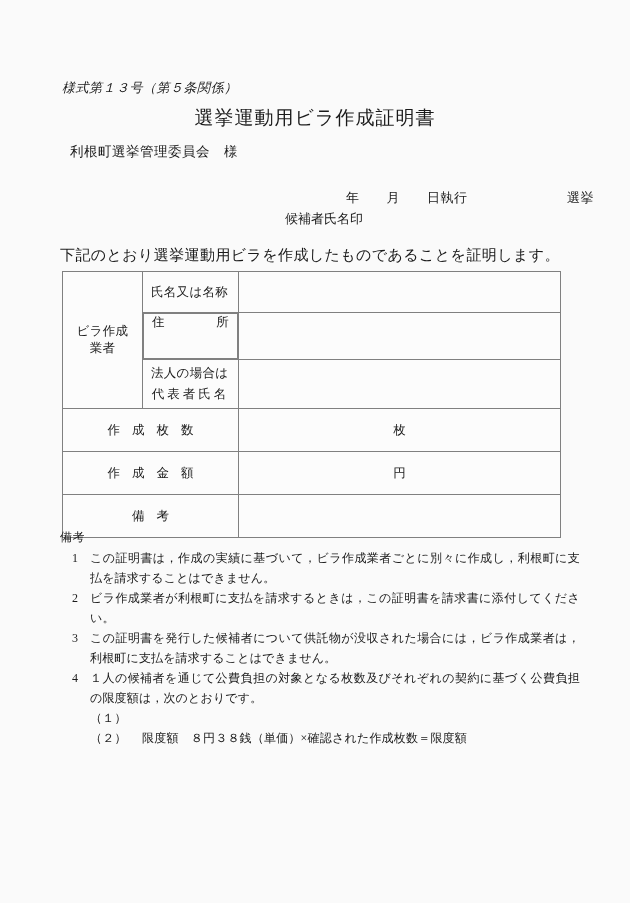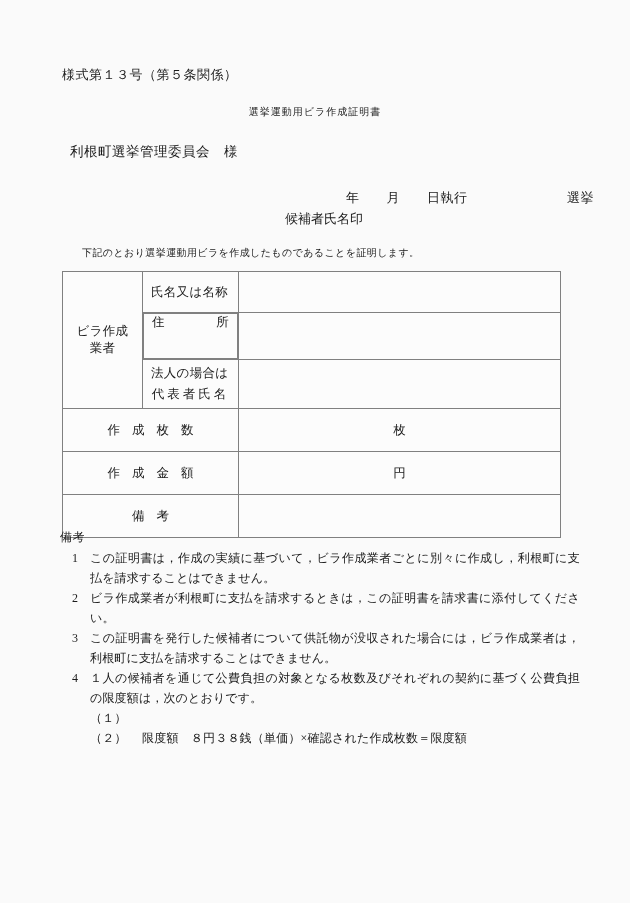--- a/index.html
+++ b/index.html
@@ -22,33 +22,34 @@
     position: relative;
     width: 630px;
     height: 903px;
     box-sizing: border-box;
   }
 
   
   .form-no {
     position: absolute;
     left: 62px;
-    top: 66px;
+    top: 79px;
     font-size: 13px;
     letter-spacing: 0.5px;
     white-space: pre;
+    font-style: italic;
   }
 
   .doc-title {
     position: absolute;
     left: 0;
     right: 0;
     top: 105px;
     text-align: center;
-    font-size: 10px;
+    font-size: 19px;
     letter-spacing: 1px;
   }
 
   .addressee {
     position: absolute;
     left: 70px;
     top: 143px;
     font-size: 13.5px;
     letter-spacing: 0.5px;
     white-space: pre;
@@ -77,23 +78,23 @@
     width: 285px;
     font-size: 13px;
     white-space: pre;
     display: flex;
     justify-content: flex-start;
     align-items: baseline;
   }
 
   .statement {
     position: absolute;
-    left: 82px;
+    left: 60px;
     top: 246px;
-    font-size: 10px;
+    font-size: 15px;
     letter-spacing: 0.4px;
   }
 
   
   .cert-table {
     position: absolute;
     left: 62px;
     top: 271px;
     width: 498px;
     border-collapse: collapse;

